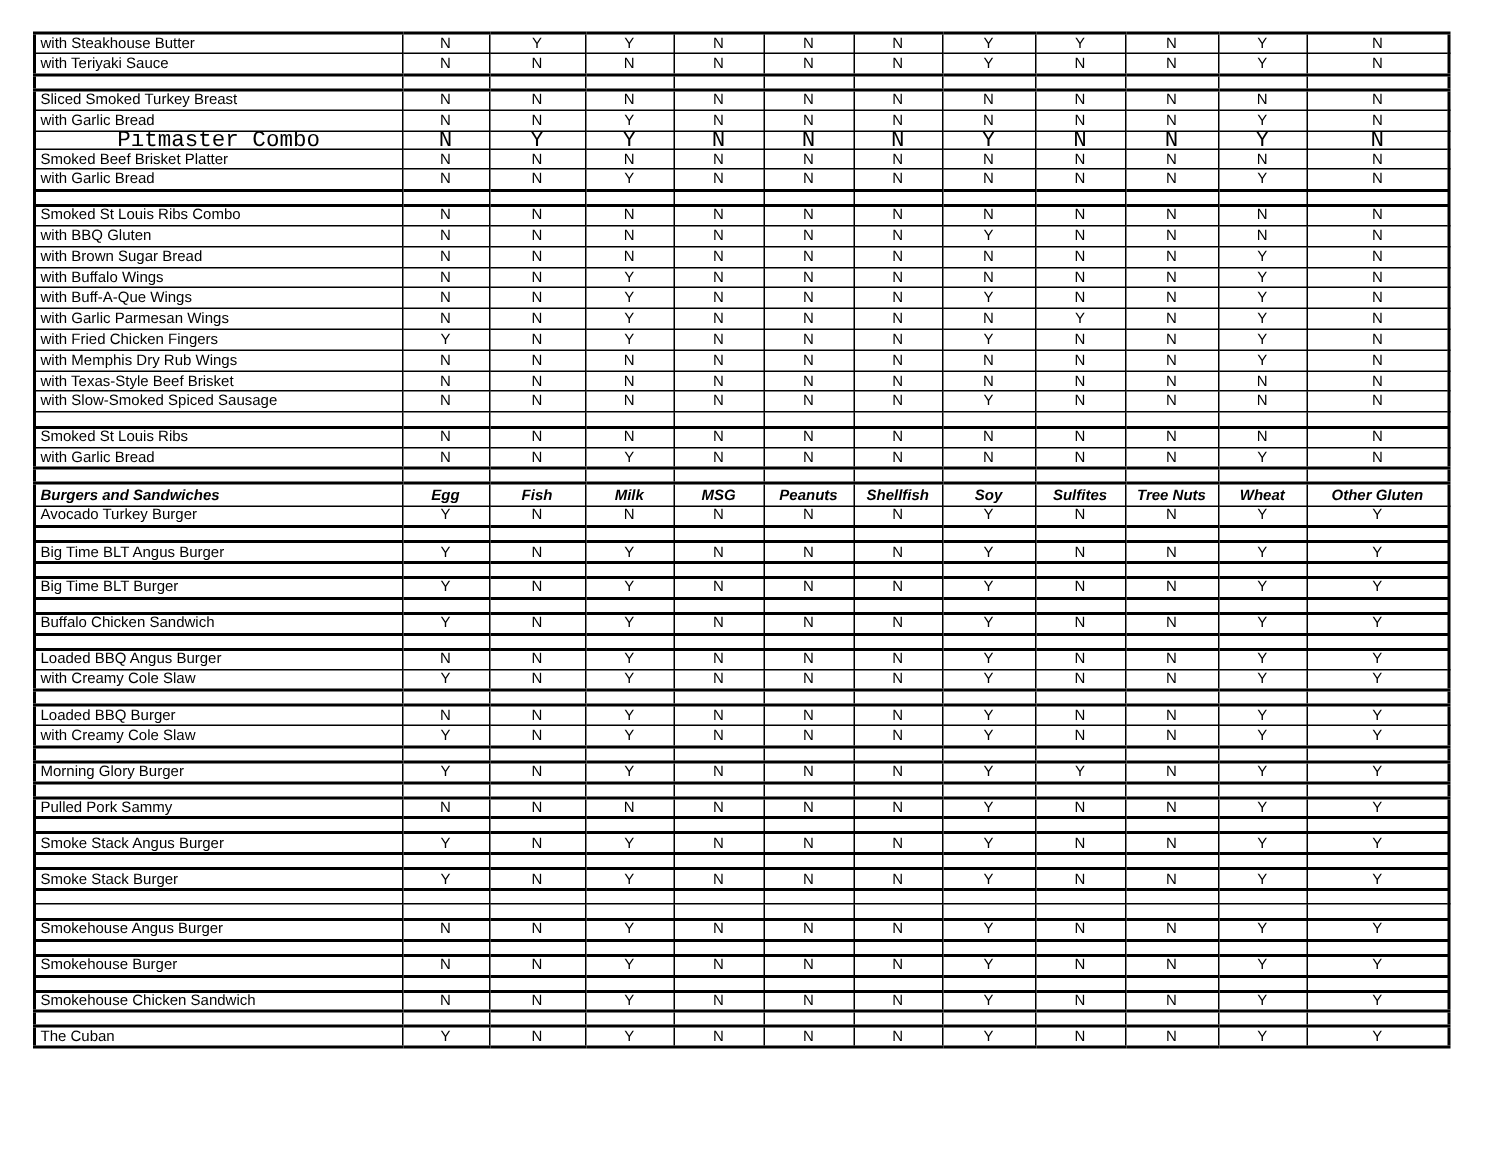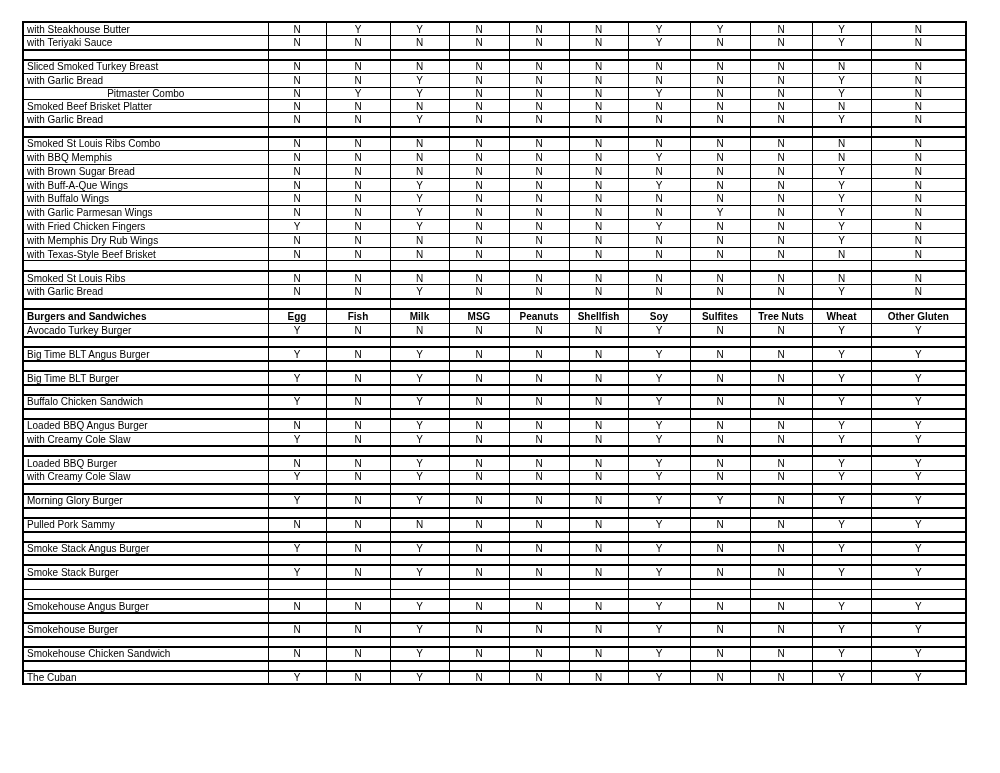--- a/index.html
+++ b/index.html
@@ -50,32 +50,32 @@
   td.label, th.label {
     text-align: left;
     padding: 0 0 0 3px;
     margin-left: 27px;
   }
   td.val, th.val {
     text-align: center;
   }
   tr.item   { height: 13.8px; }
   tr.spacer { height: 10px;   }
-  tr.header { height: 15px;   }
+  tr.header { height: 15px; font-style: italic;   }
 
   tr.header th { font-weight: bold; }
 
   
   tr.block-start td, tr.block-start th { border-top-width: 2px; }
   tr.block-end td,   tr.block-end th   { border-bottom-width: 2px; }
 
   
   tr.combo td {
-    font-family: Liberation Sans, sans-serif;
-    font-size: 10px;
+    font-family: Liberation Mono, monospace;
+    font-size: 15px;
   }
   tr.combo td.label {
     text-align: center;
     padding-left: 0;
   }
 </style>
 </head>
 <body>
 
 <div class="page">
@@ -229,21 +229,21 @@
           <td class="val">N</td>
           <td class="val">N</td>
           <td class="val">N</td>
           <td class="val">N</td>
           <td class="val">N</td>
           <td class="val">N</td>
           <td class="val">N</td>
           <td class="val">N</td>
         </tr>
         <tr class="item">
-          <td class="label">with BBQ Memphis</td>
+          <td class="label">with BBQ Gluten</td>
           <td class="val">N</td>
           <td class="val">N</td>
           <td class="val">N</td>
           <td class="val">N</td>
           <td class="val">N</td>
           <td class="val">N</td>
           <td class="val">Y</td>
           <td class="val">N</td>
           <td class="val">N</td>
           <td class="val">N</td>
@@ -257,48 +257,48 @@
           <td class="val">N</td>
           <td class="val">N</td>
           <td class="val">N</td>
           <td class="val">N</td>
           <td class="val">N</td>
           <td class="val">N</td>
           <td class="val">Y</td>
           <td class="val">N</td>
         </tr>
         <tr class="item">
+          <td class="label">with Buffalo Wings</td>
+          <td class="val">N</td>
+          <td class="val">N</td>
+          <td class="val">Y</td>
+          <td class="val">N</td>
+          <td class="val">N</td>
+          <td class="val">N</td>
+          <td class="val">N</td>
+          <td class="val">N</td>
+          <td class="val">N</td>
+          <td class="val">Y</td>
+          <td class="val">N</td>
+        </tr>
+        <tr class="item">
           <td class="label">with Buff-A-Que Wings</td>
           <td class="val">N</td>
           <td class="val">N</td>
           <td class="val">Y</td>
           <td class="val">N</td>
           <td class="val">N</td>
           <td class="val">N</td>
           <td class="val">Y</td>
           <td class="val">N</td>
           <td class="val">N</td>
           <td class="val">Y</td>
           <td class="val">N</td>
         </tr>
         <tr class="item">
-          <td class="label">with Buffalo Wings</td>
-          <td class="val">N</td>
-          <td class="val">N</td>
-          <td class="val">Y</td>
-          <td class="val">N</td>
-          <td class="val">N</td>
-          <td class="val">N</td>
-          <td class="val">N</td>
-          <td class="val">N</td>
-          <td class="val">N</td>
-          <td class="val">Y</td>
-          <td class="val">N</td>
-        </tr>
-        <tr class="item">
           <td class="label">with Garlic Parmesan Wings</td>
           <td class="val">N</td>
           <td class="val">N</td>
           <td class="val">Y</td>
           <td class="val">N</td>
           <td class="val">N</td>
           <td class="val">N</td>
           <td class="val">N</td>
           <td class="val">Y</td>
           <td class="val">N</td>
@@ -335,20 +335,34 @@
         </tr>
         <tr class="item">
           <td class="label">with Texas-Style Beef Brisket</td>
           <td class="val">N</td>
           <td class="val">N</td>
           <td class="val">N</td>
           <td class="val">N</td>
           <td class="val">N</td>
           <td class="val">N</td>
           <td class="val">N</td>
+          <td class="val">N</td>
+          <td class="val">N</td>
+          <td class="val">N</td>
+          <td class="val">N</td>
+        </tr>
+        <tr class="item">
+          <td class="label">with Slow-Smoked Spiced Sausage</td>
+          <td class="val">N</td>
+          <td class="val">N</td>
+          <td class="val">N</td>
+          <td class="val">N</td>
+          <td class="val">N</td>
+          <td class="val">N</td>
+          <td class="val">Y</td>
           <td class="val">N</td>
           <td class="val">N</td>
           <td class="val">N</td>
           <td class="val">N</td>
         </tr>
         <tr class="spacer">
           <td class="label"></td>
           <td class="val"></td>
           <td class="val"></td>
           <td class="val"></td>

